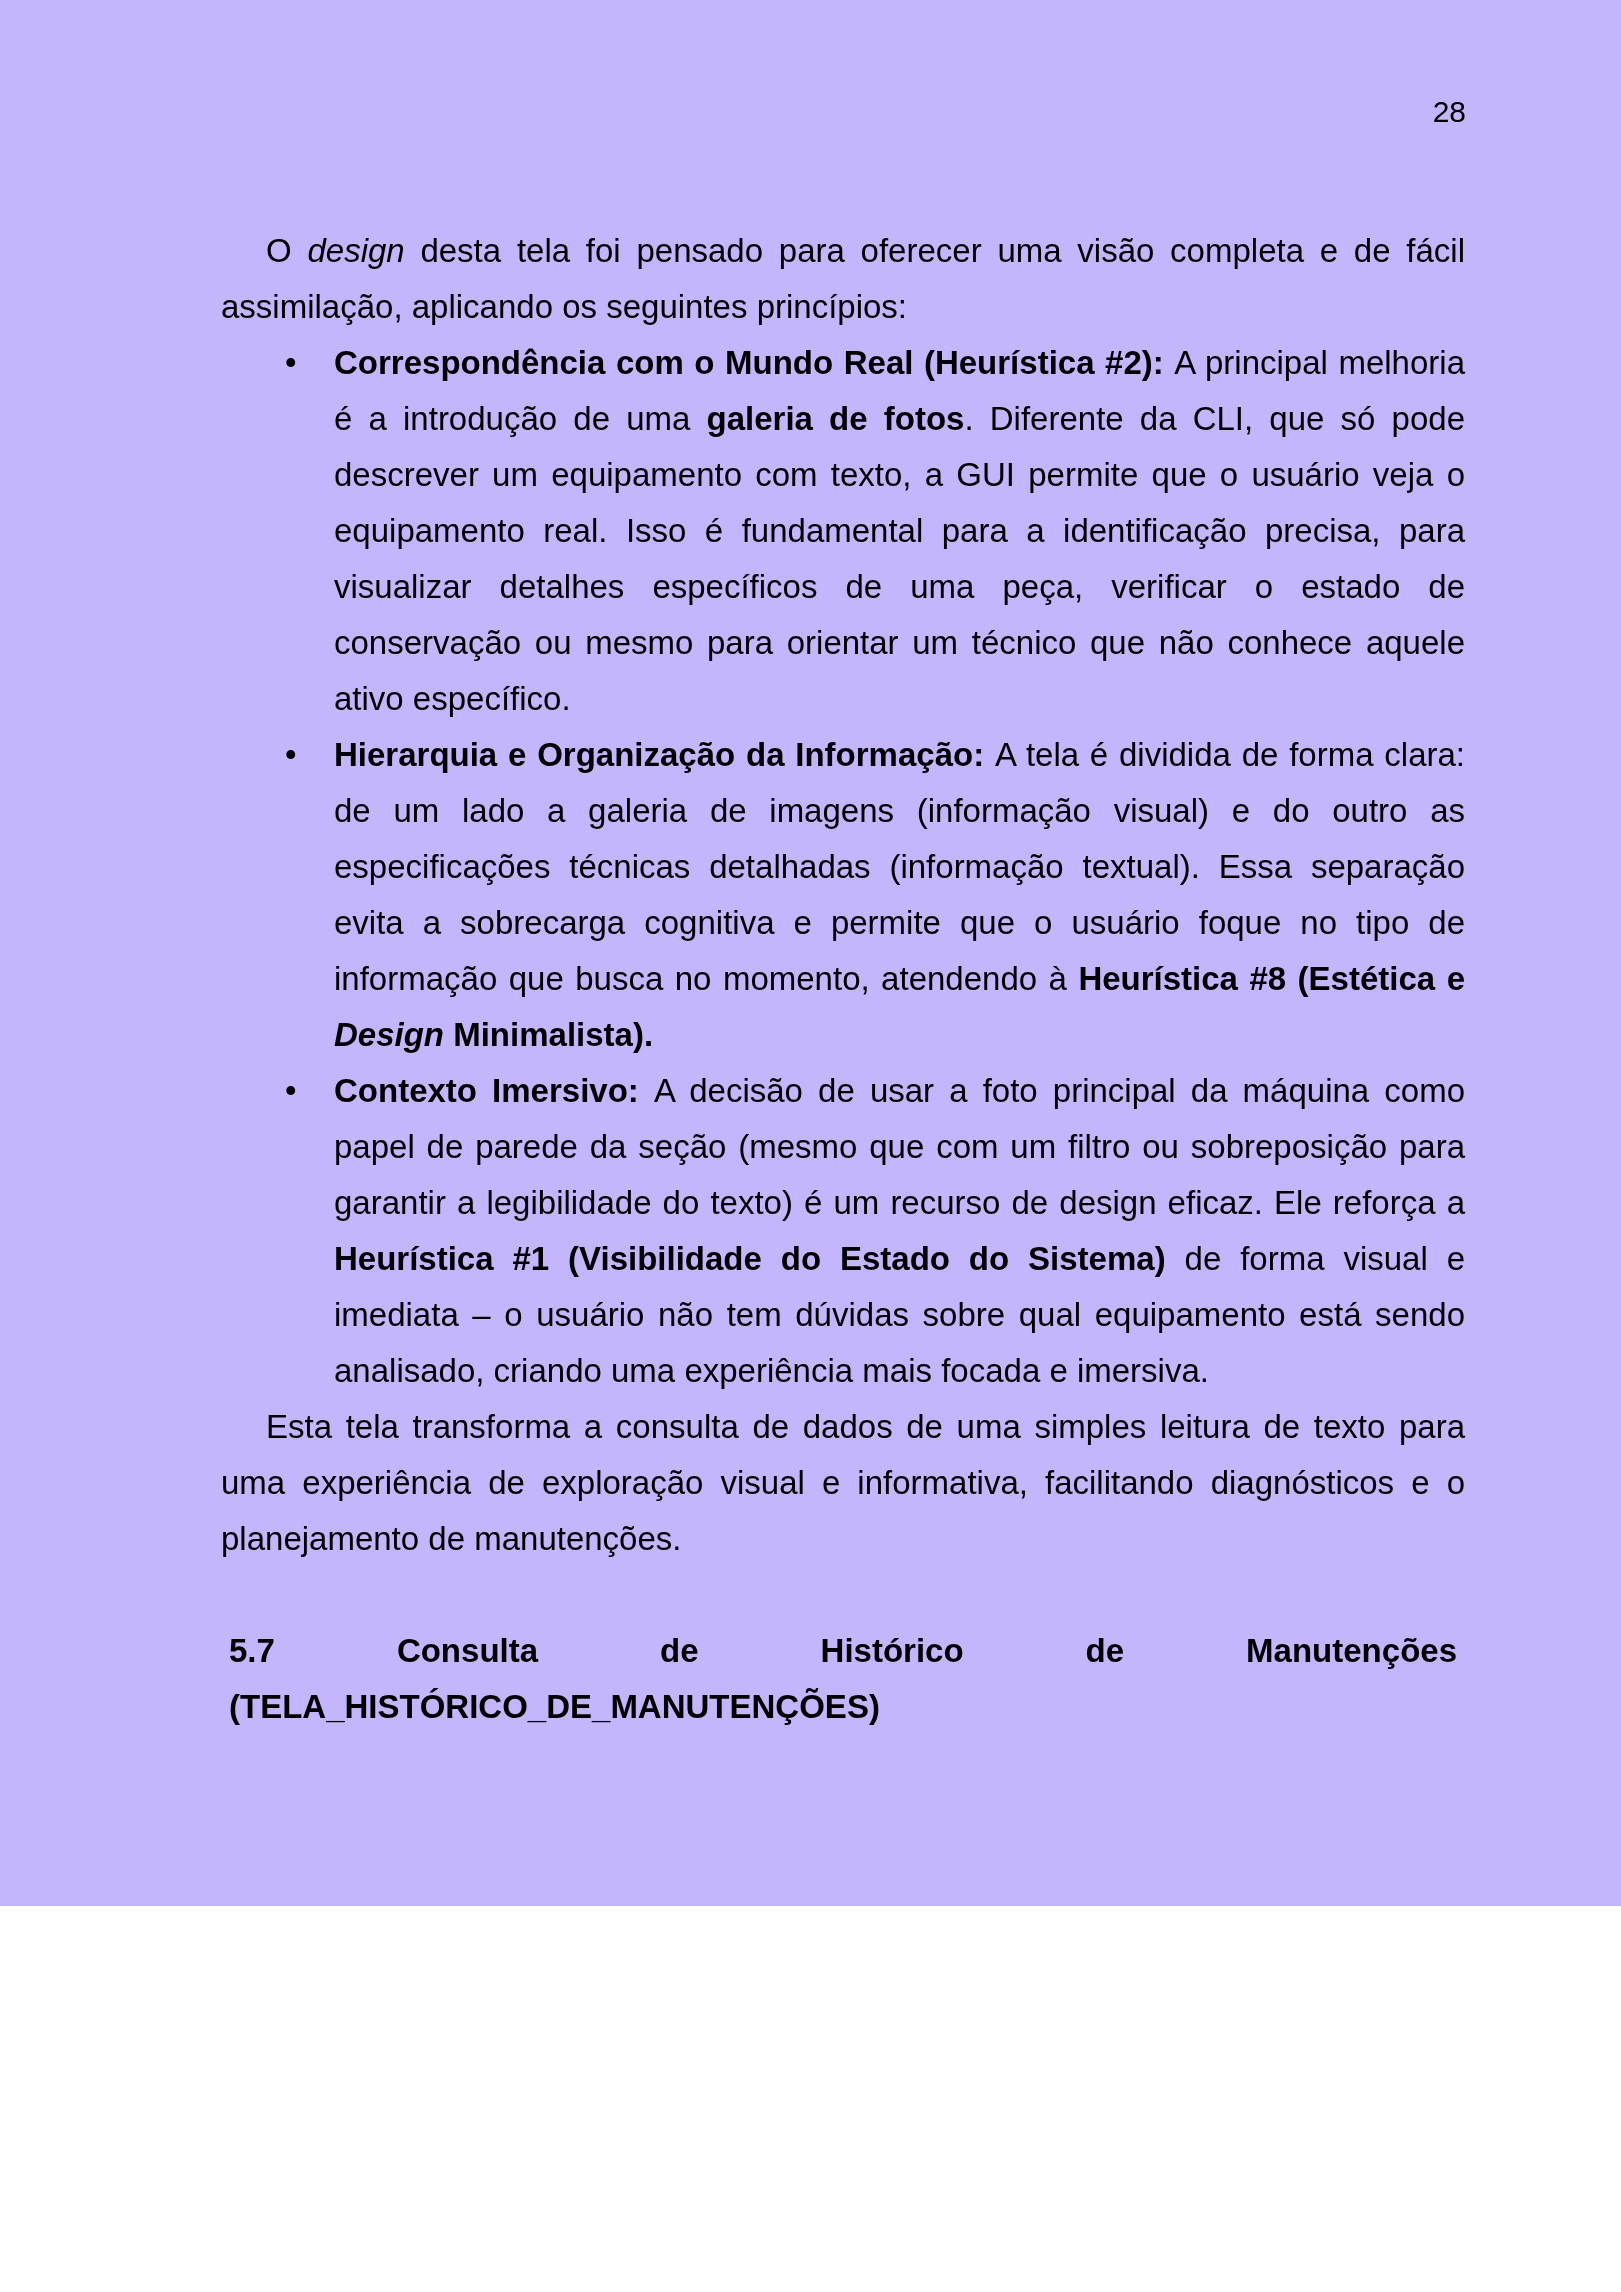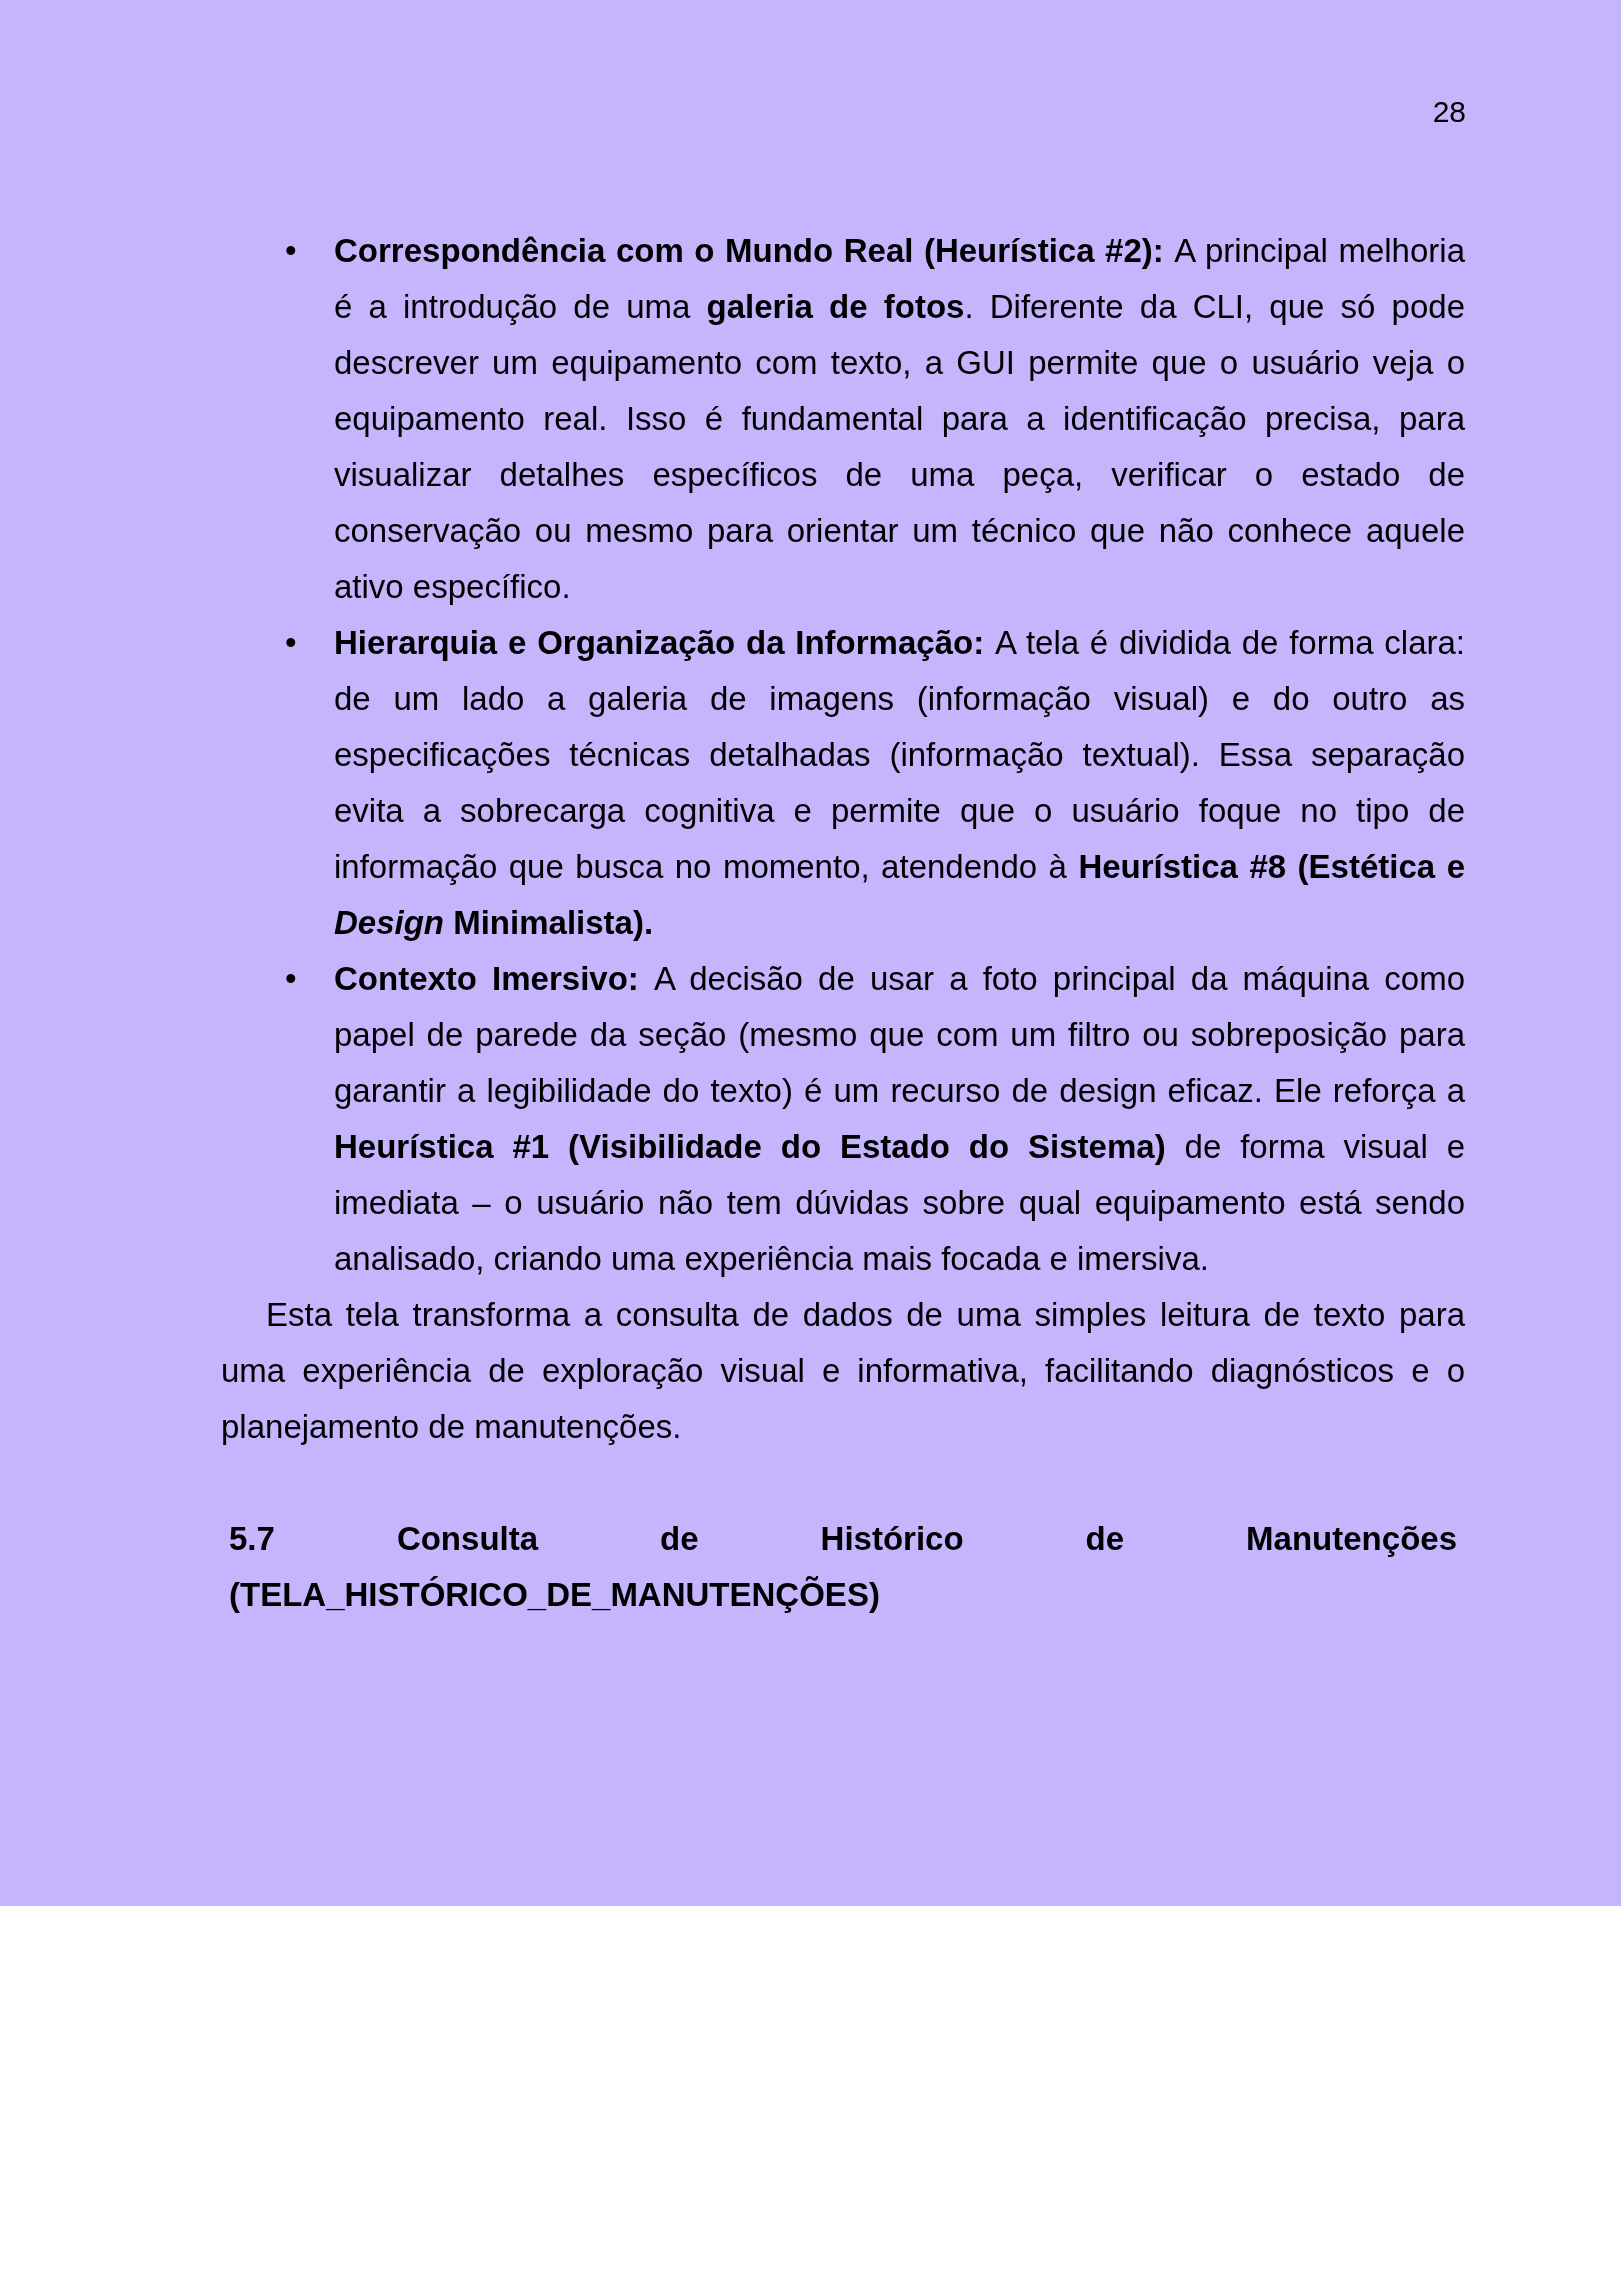--- a/index.html
+++ b/index.html
@@ -72,20 +72,21 @@
 </style>
 </head>
 <body>
 
 <div class="page">
 
   <div class="page-number">28</div>
 
   <div class="content">
 
+    <p class="para indent-sm">O <span class="run-i">design</span> desta tela foi pensado para oferecer uma visão completa e de fácil assimilação, aplicando os seguintes princípios:</p>
 
     <ul class="bullets">
       <li class="para"><span class="run-b">Correspondência com o Mundo Real (Heurística #2): </span>A principal melhoria é a introdução de uma <span class="run-b">galeria de fotos</span>. Diferente da CLI, que só pode descrever um equipamento com texto, a GUI permite que o usuário veja o equipamento real. Isso é fundamental para a identificação precisa, para visualizar detalhes específicos de uma peça, verificar o estado de conservação ou mesmo para orientar um técnico que não conhece aquele ativo específico.</li>
       <li class="para"><span class="run-b">Hierarquia e Organização da Informação: </span>A tela é dividida de forma clara: de um lado a galeria de imagens (informação visual) e do outro as especificações técnicas detalhadas (informação textual). Essa separação evita a sobrecarga cognitiva e permite que o usuário foque no tipo de informação que busca no momento, atendendo à <span class="run-b">Heurística #8 (Estética e </span><span class="run-bi">Design</span><span class="run-b"> Minimalista).</span></li>
       <li class="para"><span class="run-b">Contexto Imersivo: </span>A decisão de usar a foto principal da máquina como papel de parede da seção (mesmo que com um filtro ou sobreposição para garantir a legibilidade do texto) é um recurso de design eficaz. Ele reforça a <span class="run-b">Heurística #1 (Visibilidade do Estado do Sistema)</span> de forma visual e imediata – o usuário não tem dúvidas sobre qual equipamento está sendo analisado, criando uma experiência mais focada e imersiva.</li>
     </ul>
 
     <p class="para indent-sm">Esta tela transforma a consulta de dados de uma simples leitura de texto para uma experiência de exploração visual e informativa, facilitando diagnósticos e o planejamento de manutenções.</p>
 
     <h2 class="heading">5.7 Consulta de Histórico de Manutenções (TELA_HISTÓRICO_DE_MANUTENÇÕES)</h2>

